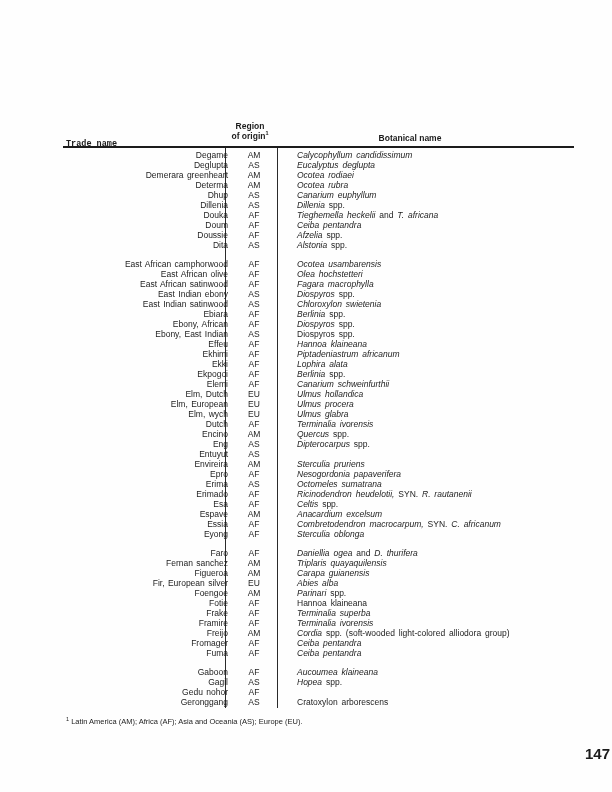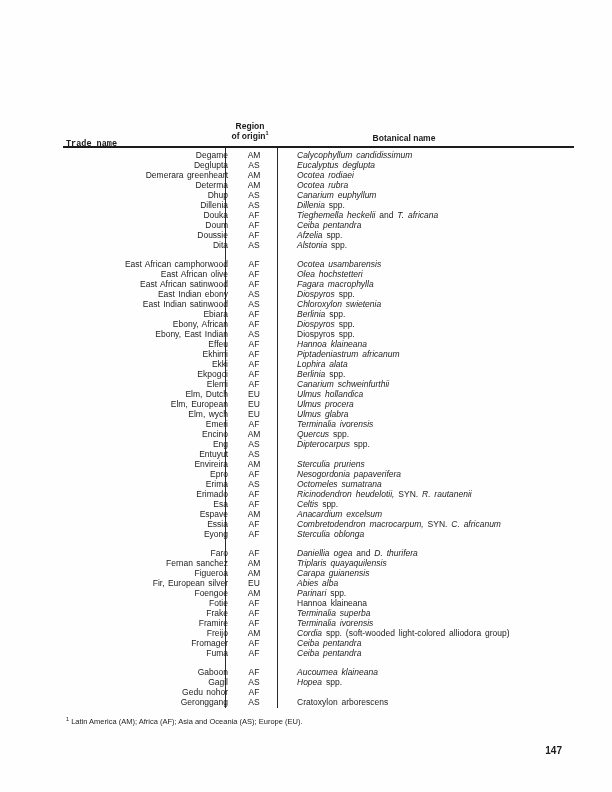--- a/index.html
+++ b/index.html
@@ -10,21 +10,21 @@
     margin: 0 auto;
     background: #fefefe;
     font-family: "Liberation Sans", sans-serif;
     color: #1c1c1c;
     overflow: hidden;
   }
   
   .hdr { position: absolute; font-weight: bold; font-size: 8.5px; line-height: 10px; }
   .hdr-trade { left: 66px; top: 139px; font-family: Liberation Mono, monospace; }
   .hdr-region { left: 205px; top: 121px; width: 90px; text-align: center; }
-  .hdr-botanical { left: 289px; top: 133px; width: 230px; text-align: center; }
+  .hdr-botanical { left: 295px; top: 133px; width: 230px; text-align: center; }
   sup { font-size: 5.5px; vertical-align: super; line-height: 0; }
   
   .rule-h {
     position: absolute; left: 63px; top: 146px;
     width: 511px; height: 2px; background: #1c1c1c;
   }
   .rule-v { position: absolute; top: 148px; width: 1px; height: 560px; background: #2a2a2a; }
   .rule-v1 { left: 225px; }
   .rule-v2 { left: 277px; }
   
@@ -37,22 +37,22 @@
   .cell-region { width: 52px; text-align: center; }
   .cell-botanical { flex: 1; padding-left: 17px; word-spacing: 1.5px; }
   .cell-botanical .it { font-style: italic; }
   .spacer { height: 9px; }
   
   .footnote {
     position: absolute; left: 66px; top: 717px;
     font-size: 7.5px; line-height: 9px;
   }
   .folio {
-    position: absolute; left: 520px; top: 745px; width: 42px;
-    text-align: right; font-weight: bold; font-size: 10px;
+    position: absolute; left: 568px; top: 745px; width: 42px;
+    text-align: right; font-weight: bold; font-size: 15px;
   }
 </style>
 </head>
 <body>
 
 <div class="page">
 
   <div class="hdr hdr-trade">Trade name</div>
 
   <div class="hdr hdr-region">
@@ -192,21 +192,21 @@
         <div class="cell-trade">Elm, European</div>
         <div class="cell-region">EU</div>
         <div class="cell-botanical"><span class="it">Ulmus procera</span></div>
       </div>
       <div class="row">
         <div class="cell-trade">Elm, wych</div>
         <div class="cell-region">EU</div>
         <div class="cell-botanical"><span class="it">Ulmus glabra</span></div>
       </div>
       <div class="row">
-        <div class="cell-trade">Emeri</div>
+        <div class="cell-trade">Dutch</div>
         <div class="cell-region">AF</div>
         <div class="cell-botanical"><span class="it">Terminalia ivorensis</span></div>
       </div>
       <div class="row">
         <div class="cell-trade">Encino</div>
         <div class="cell-region">AM</div>
         <div class="cell-botanical"><span class="it">Quercus</span><span> spp.</span></div>
       </div>
       <div class="row">
         <div class="cell-trade">Eng</div>

